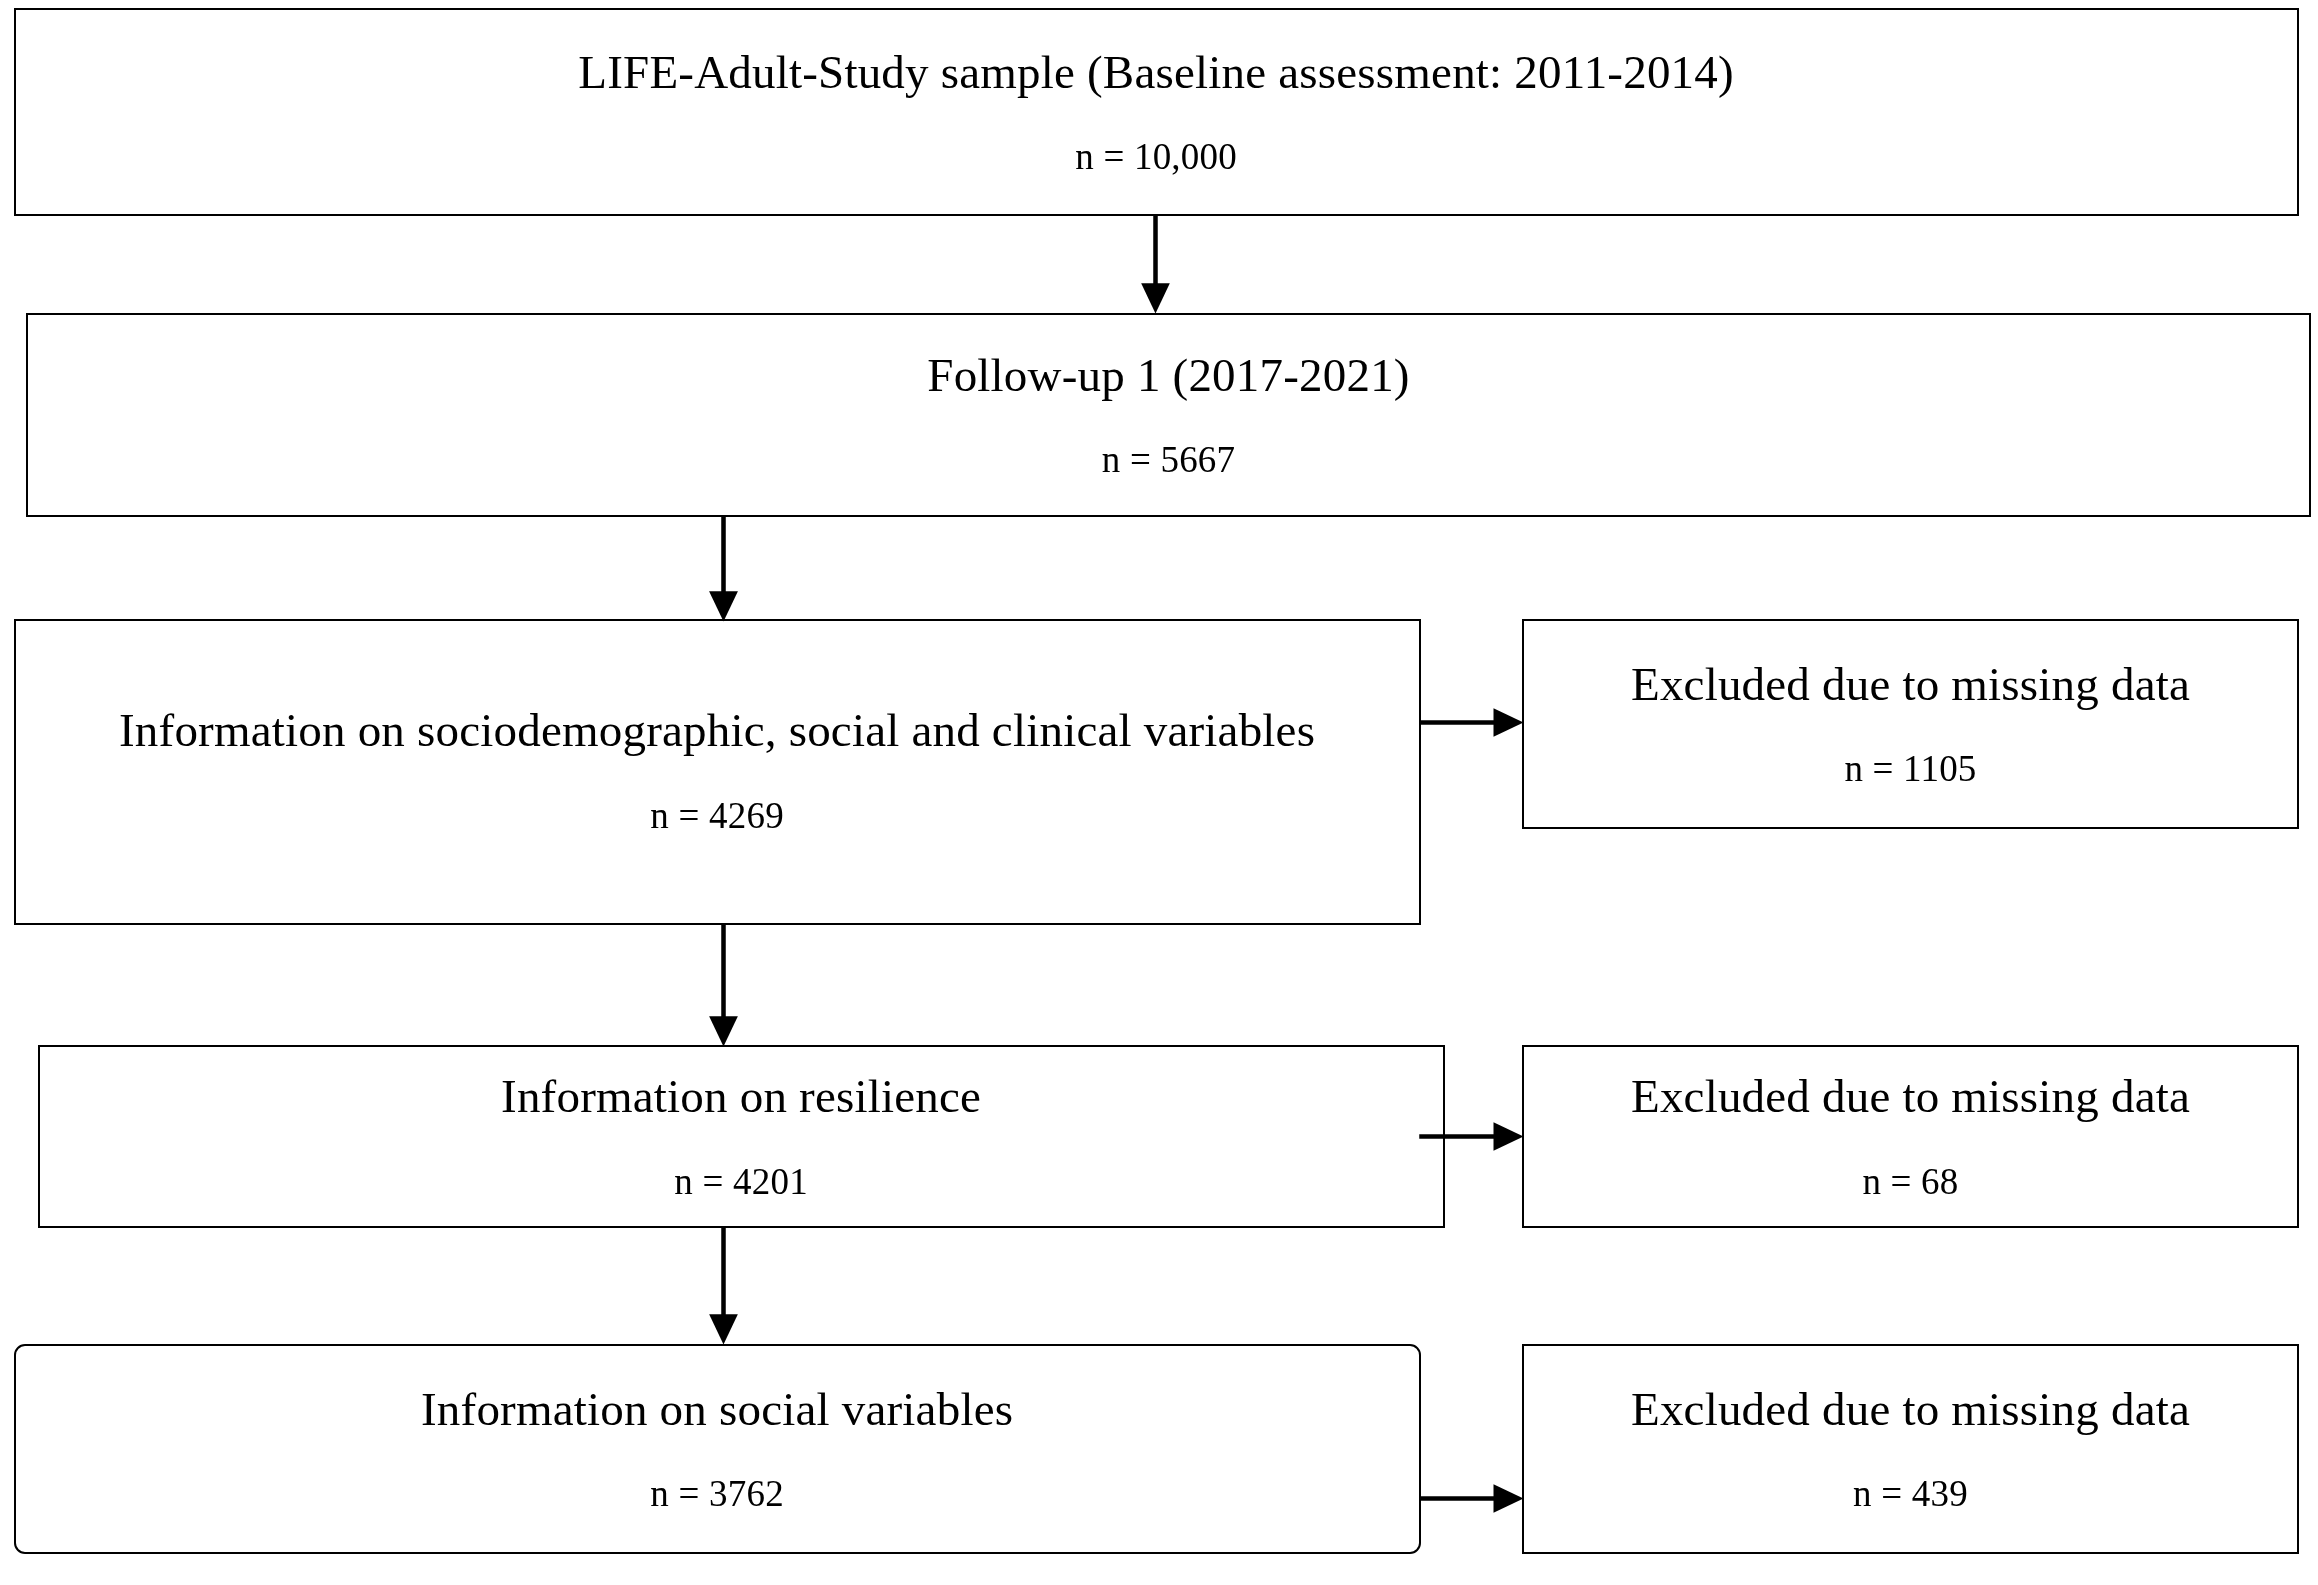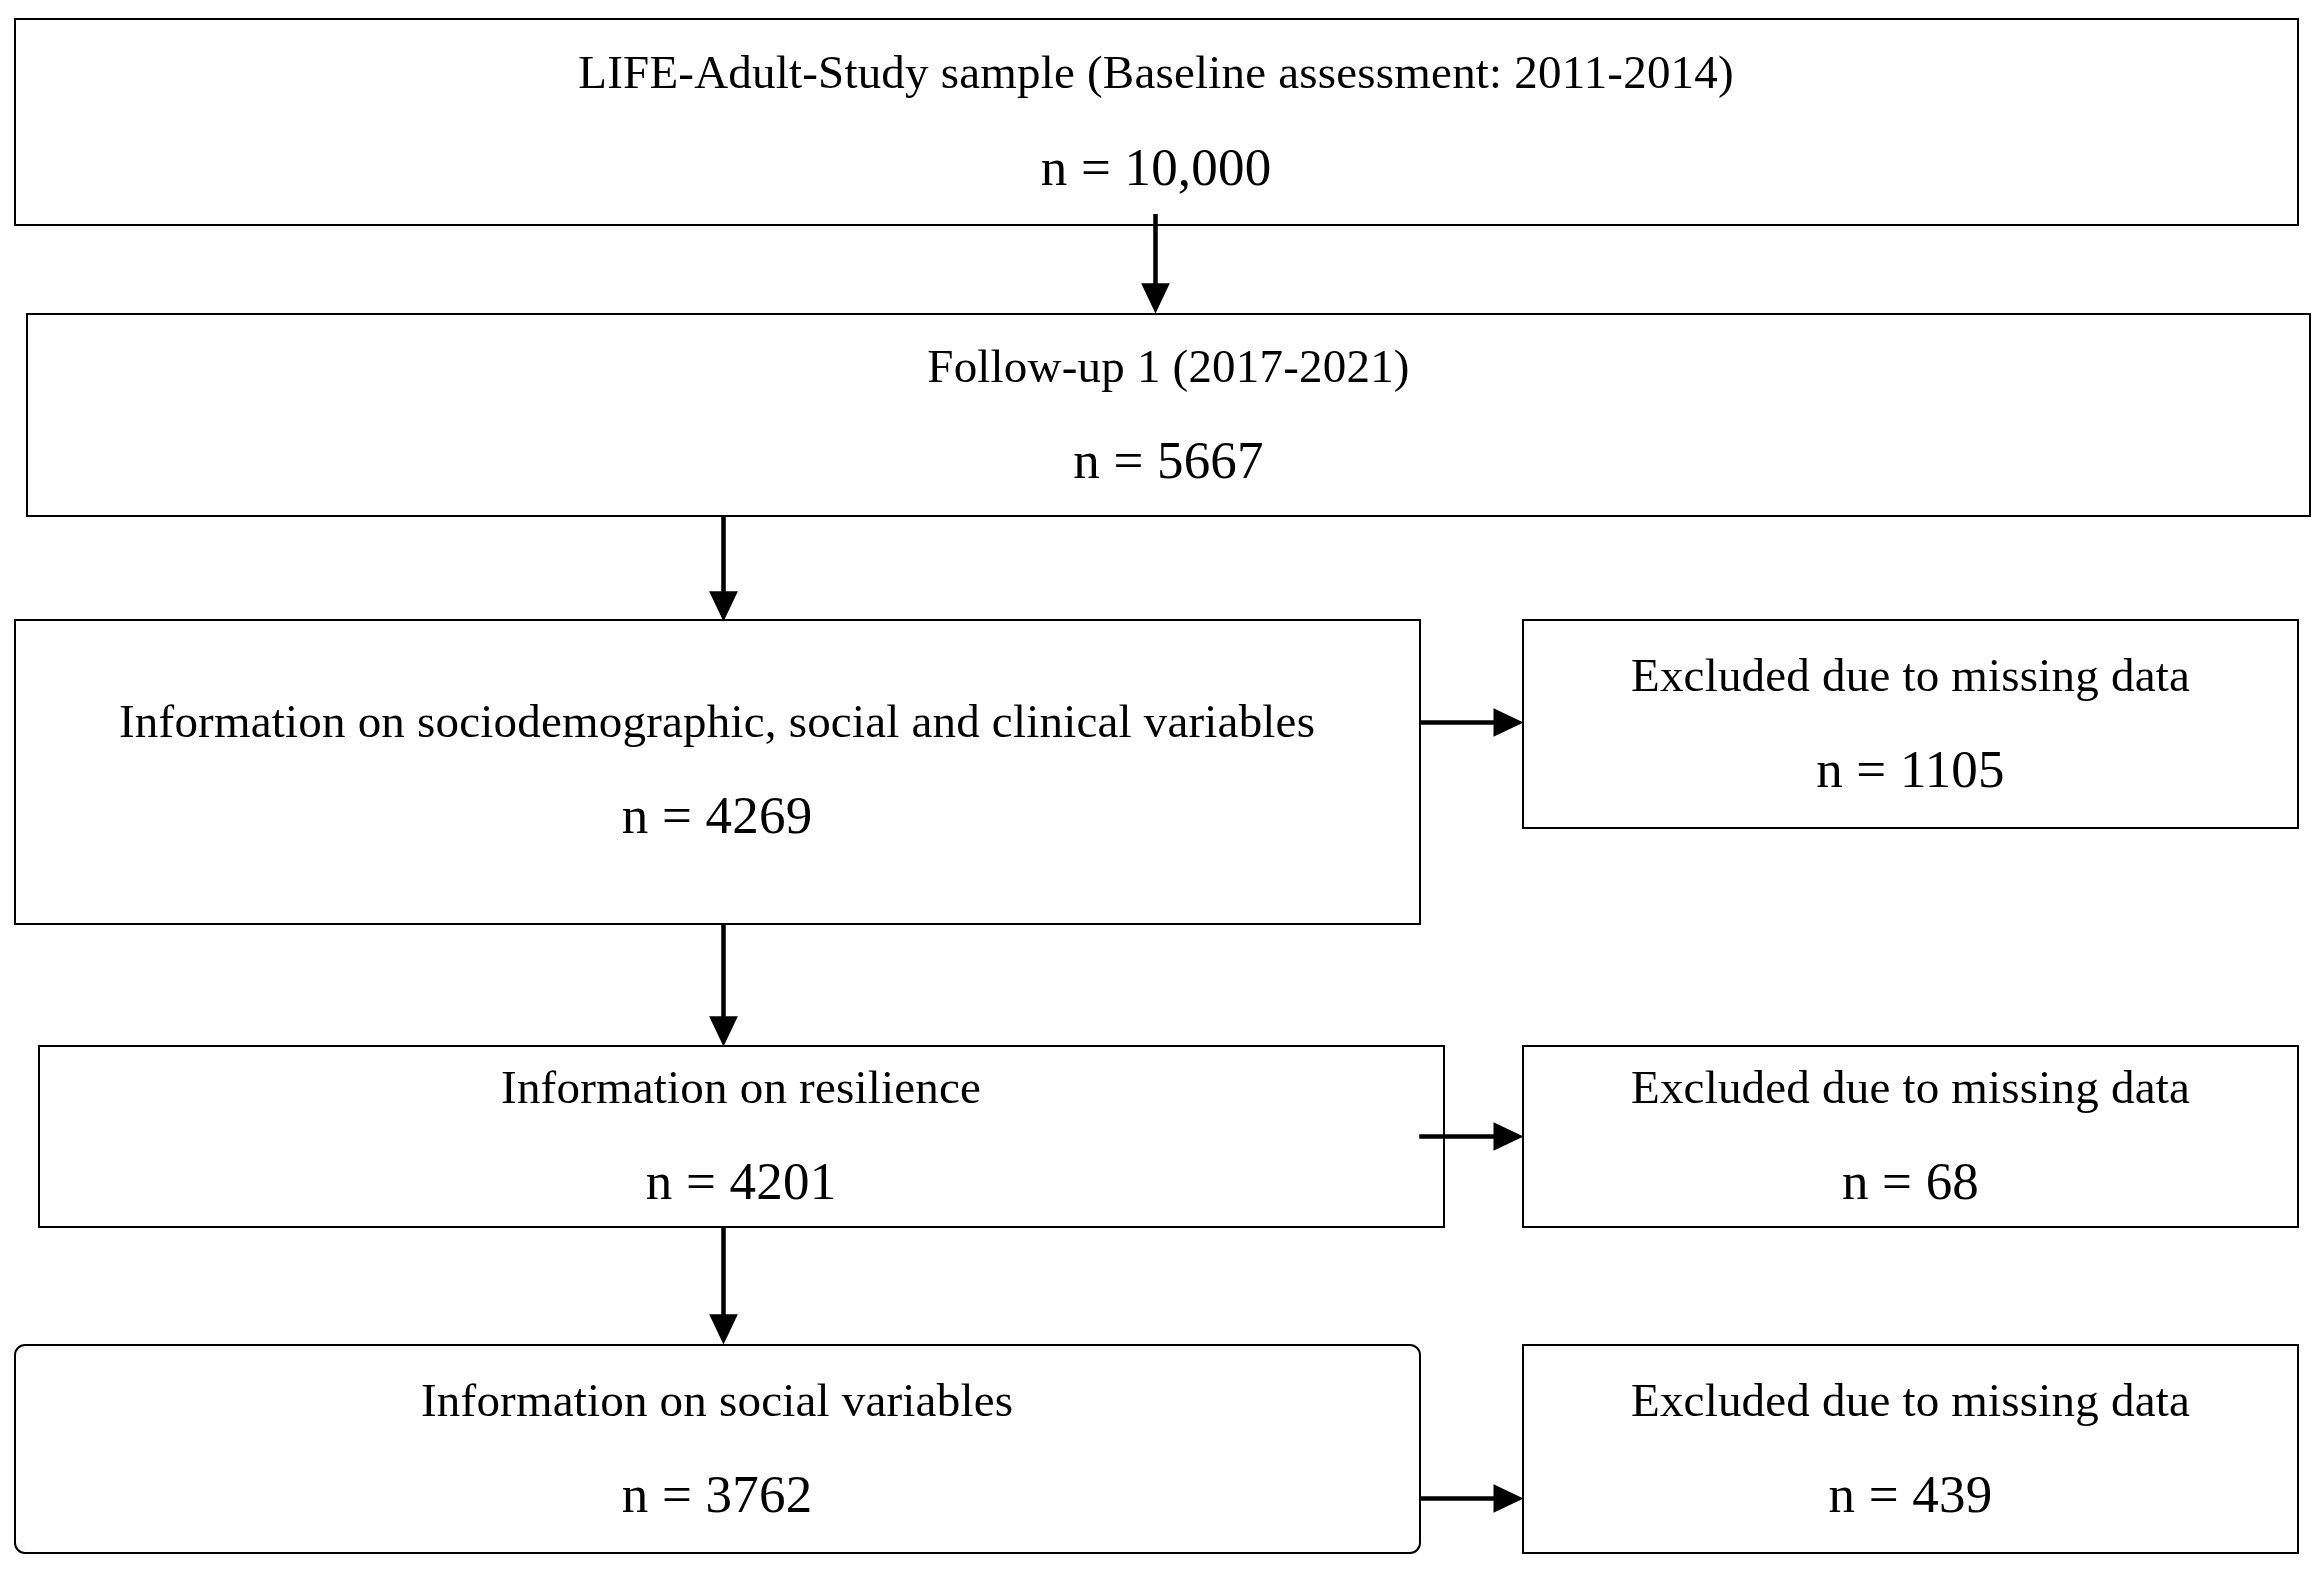--- a/index.html
+++ b/index.html
@@ -33,24 +33,24 @@
     width: 100%;
     font-size: 47px;
     line-height: 1.18;
     letter-spacing: 0.2px;
     white-space: pre-wrap;
   }
   .node .line + .line {
     margin-top: 35px;
   }
   .node .nline {
-    font-size: 53px;
+    font-size: 37px;
   }
   
-  #node-baseline      { left: 13.6px;   top: 7.6px;   width: 2285px; height: 208px; margin-top: 10px; }
+  #node-baseline      { left: 13.6px;   top: 7.6px;   width: 2285px; height: 208px; }
   #node-followup      { left: 26px;   top: 313px;  width: 2285px; height: 204px; }
   #node-sociodem      { left: 13.6px;   top: 619px;  width: 1407px; height: 306px; }
   #node-resilience    { left: 13.6px;   top: 1045px; width: 1407px; height: 183px; margin-left: 24px; }
   #node-social        { left: 13.6px;   top: 1344px; width: 1407px; height: 210px; border-radius: 11px; }
   #node-excluded-1    { left: 1522px; top: 619px;  width: 777px; height: 210px; }
   #node-excluded-2    { left: 1522px; top: 1045px; width: 777px; height: 183px; }
   #node-excluded-3    { left: 1522px; top: 1344px; width: 777px; height: 210px; }
 
   
   #node-sociodem .stack { padding-bottom: 3px; }

